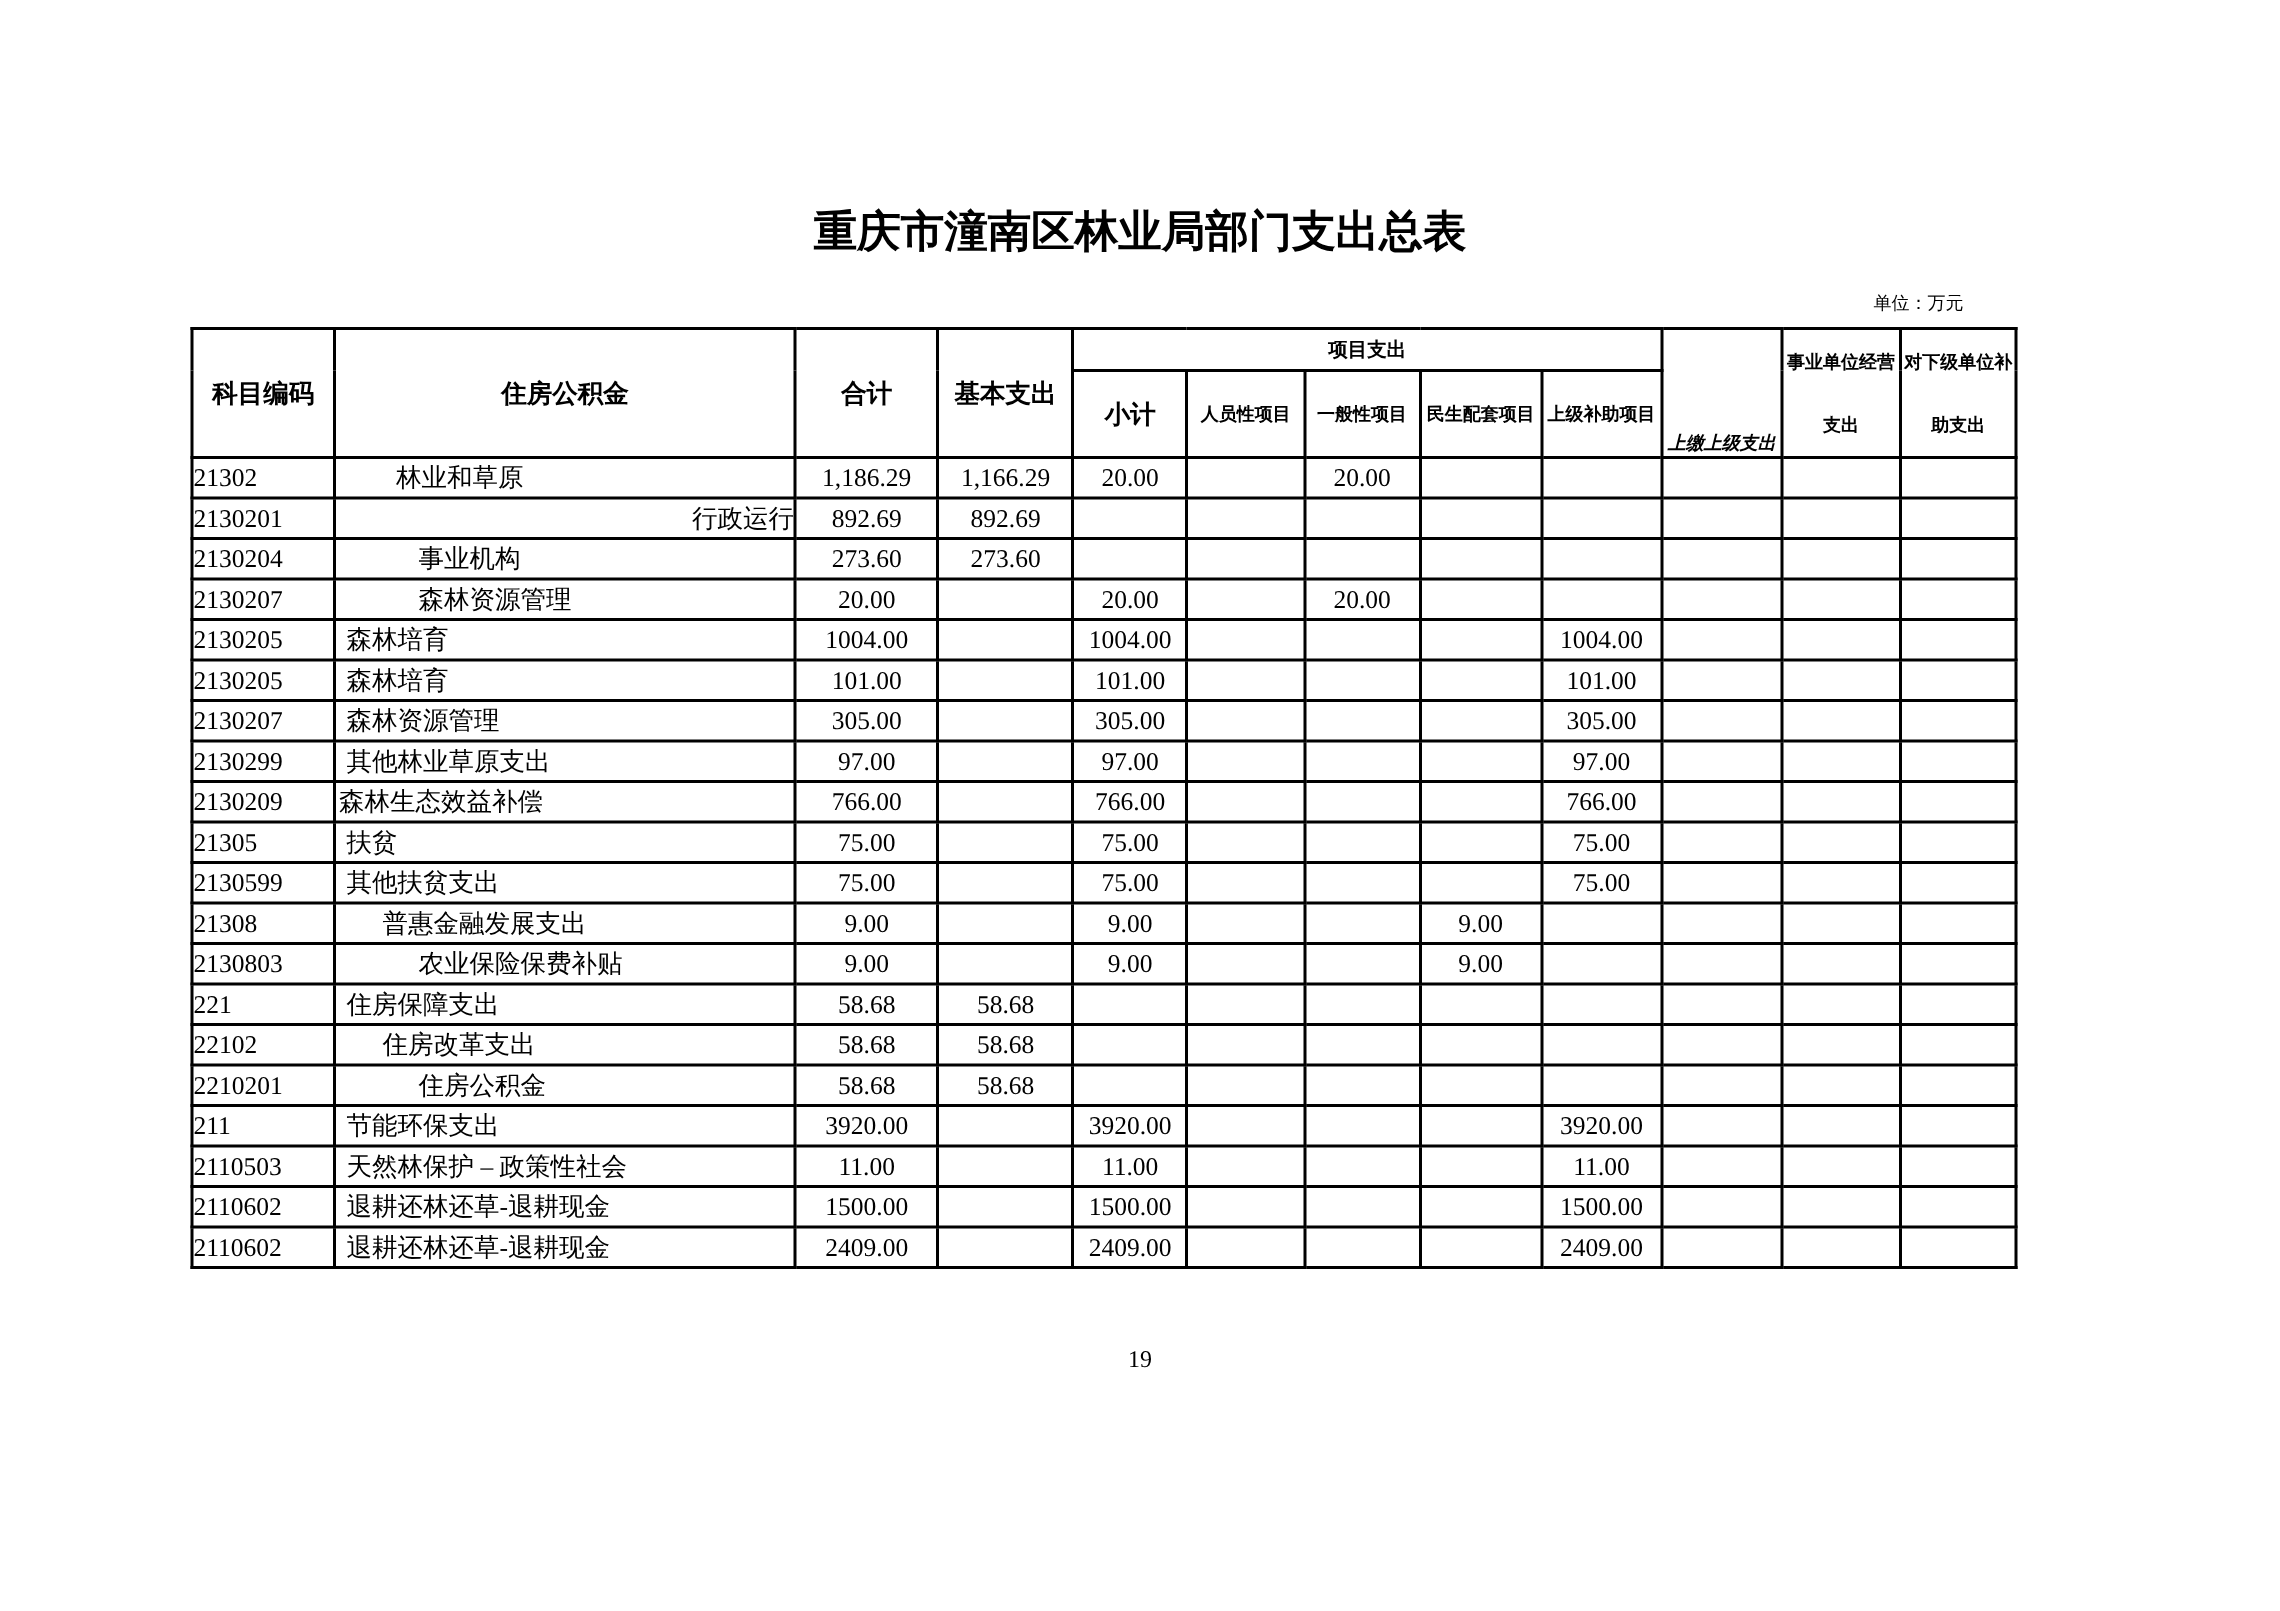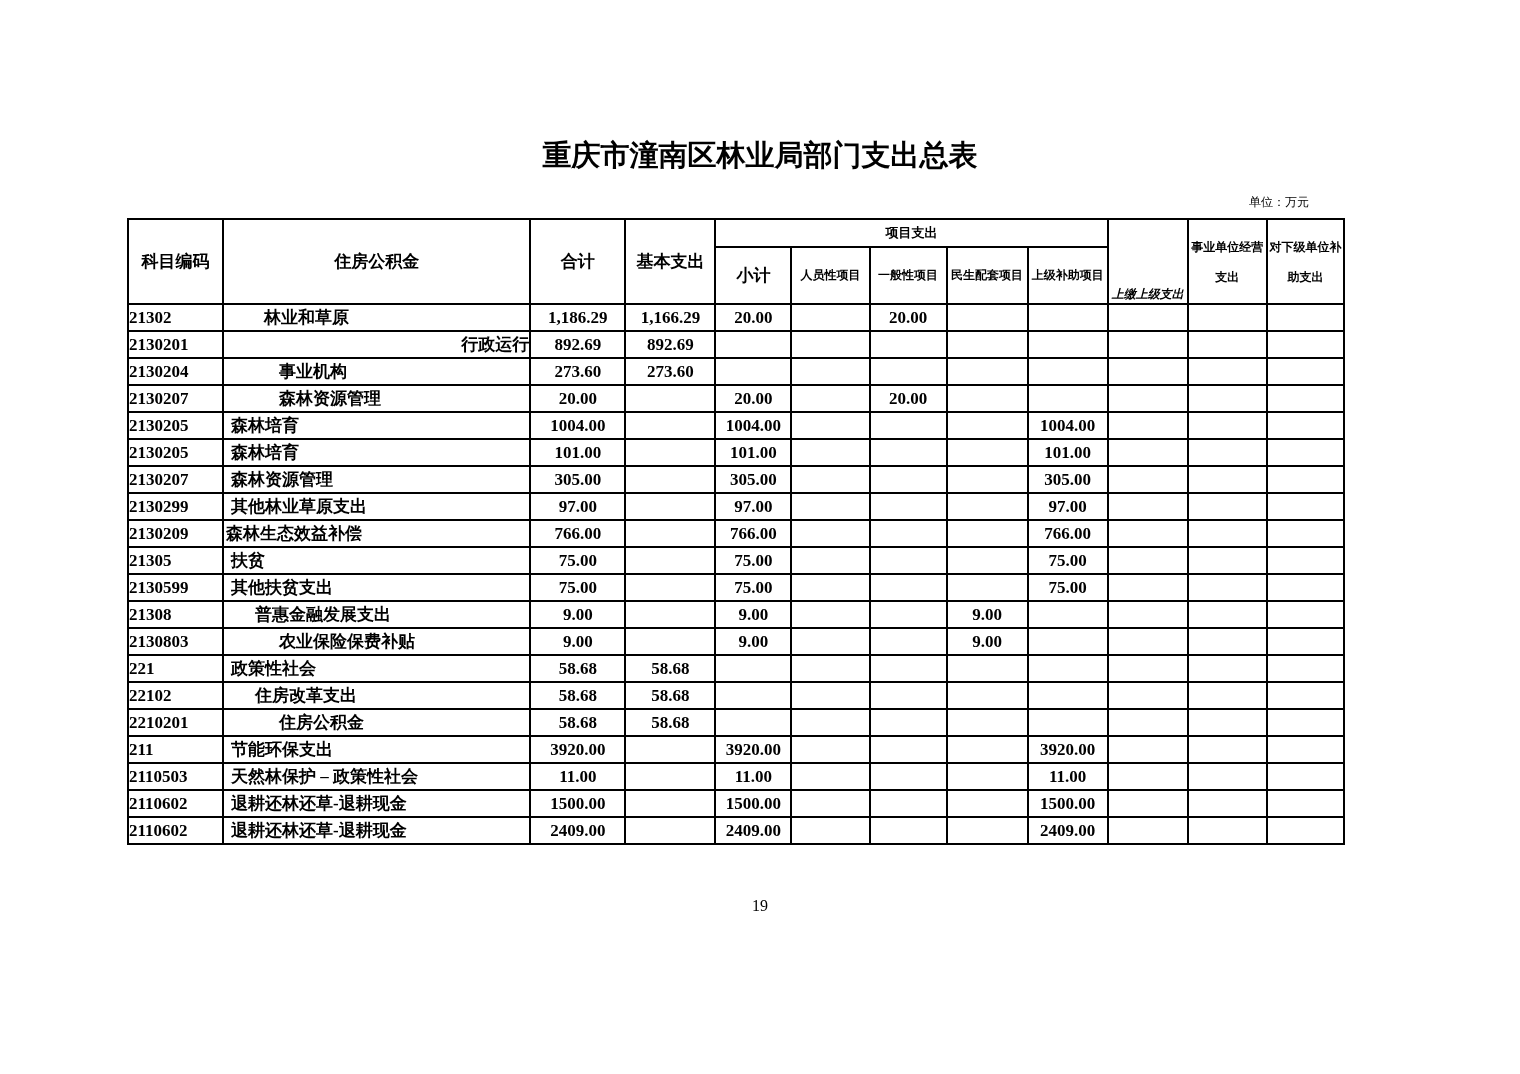--- a/index.html
+++ b/index.html
@@ -55,24 +55,24 @@
   .h-pay   {
     font-size: 12px;
     vertical-align: bottom;
     padding-bottom: 17px;
     font-style: italic;
   }
   .h-twoline {
     font-size: 12px;
     white-space: normal;
     word-break: break-all;
-    line-height: 30px;
+    line-height: 42px;
     vertical-align: middle;
   }
-  tbody tr { height: 27px; font-weight: bold; }
+  tbody tr { height: 27px; }
   tbody td {
     font-size: 17px;
     text-align: center;
     vertical-align: middle;
     white-space: nowrap;
   }
   td.code-cell {
     text-align: left;
     padding-left: 4px;
   }
@@ -305,21 +305,21 @@
         <td></td>
         <td></td>
         <td>9.00</td>
         <td></td>
         <td></td>
         <td></td>
         <td></td>
       </tr>
       <tr>
         <td class="code-cell">221</td>
-        <td class="name-cell" style="padding-left: 7px;">政策性社会</td>
+        <td class="name-cell" style="padding-left: 7px;">住房保障支出</td>
         <td>58.68</td>
         <td>58.68</td>
         <td></td>
         <td></td>
         <td></td>
         <td></td>
         <td></td>
         <td></td>
         <td></td>
         <td></td>

